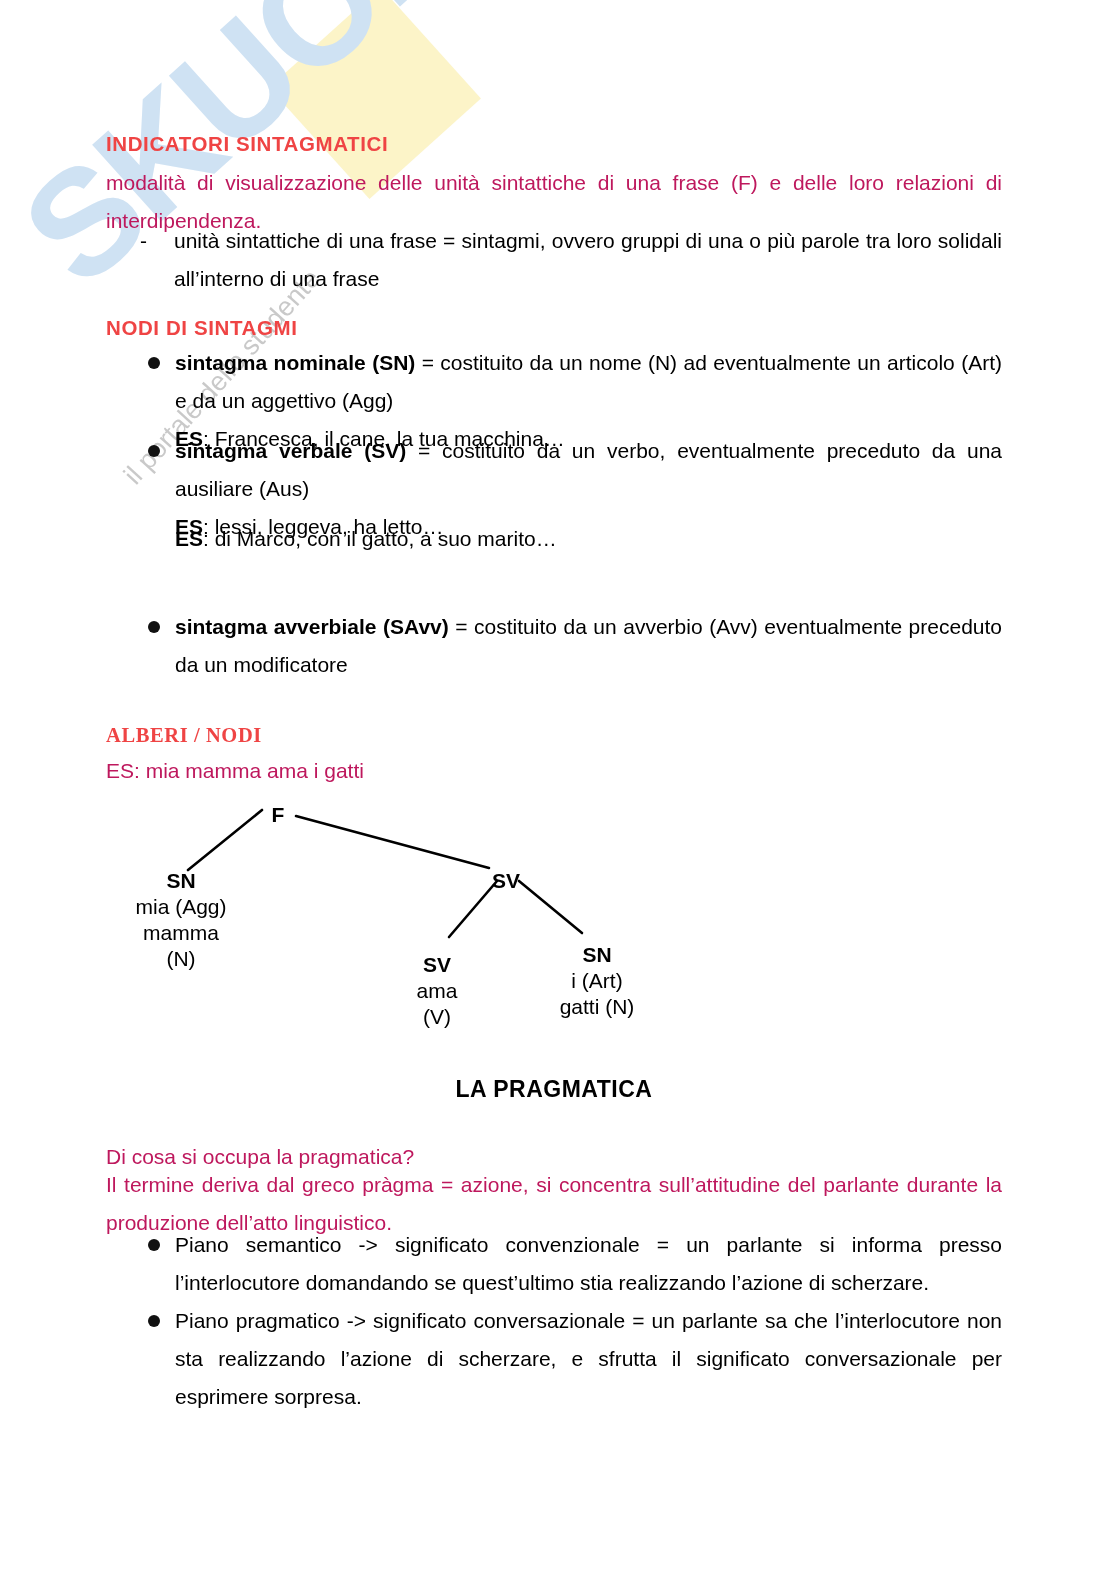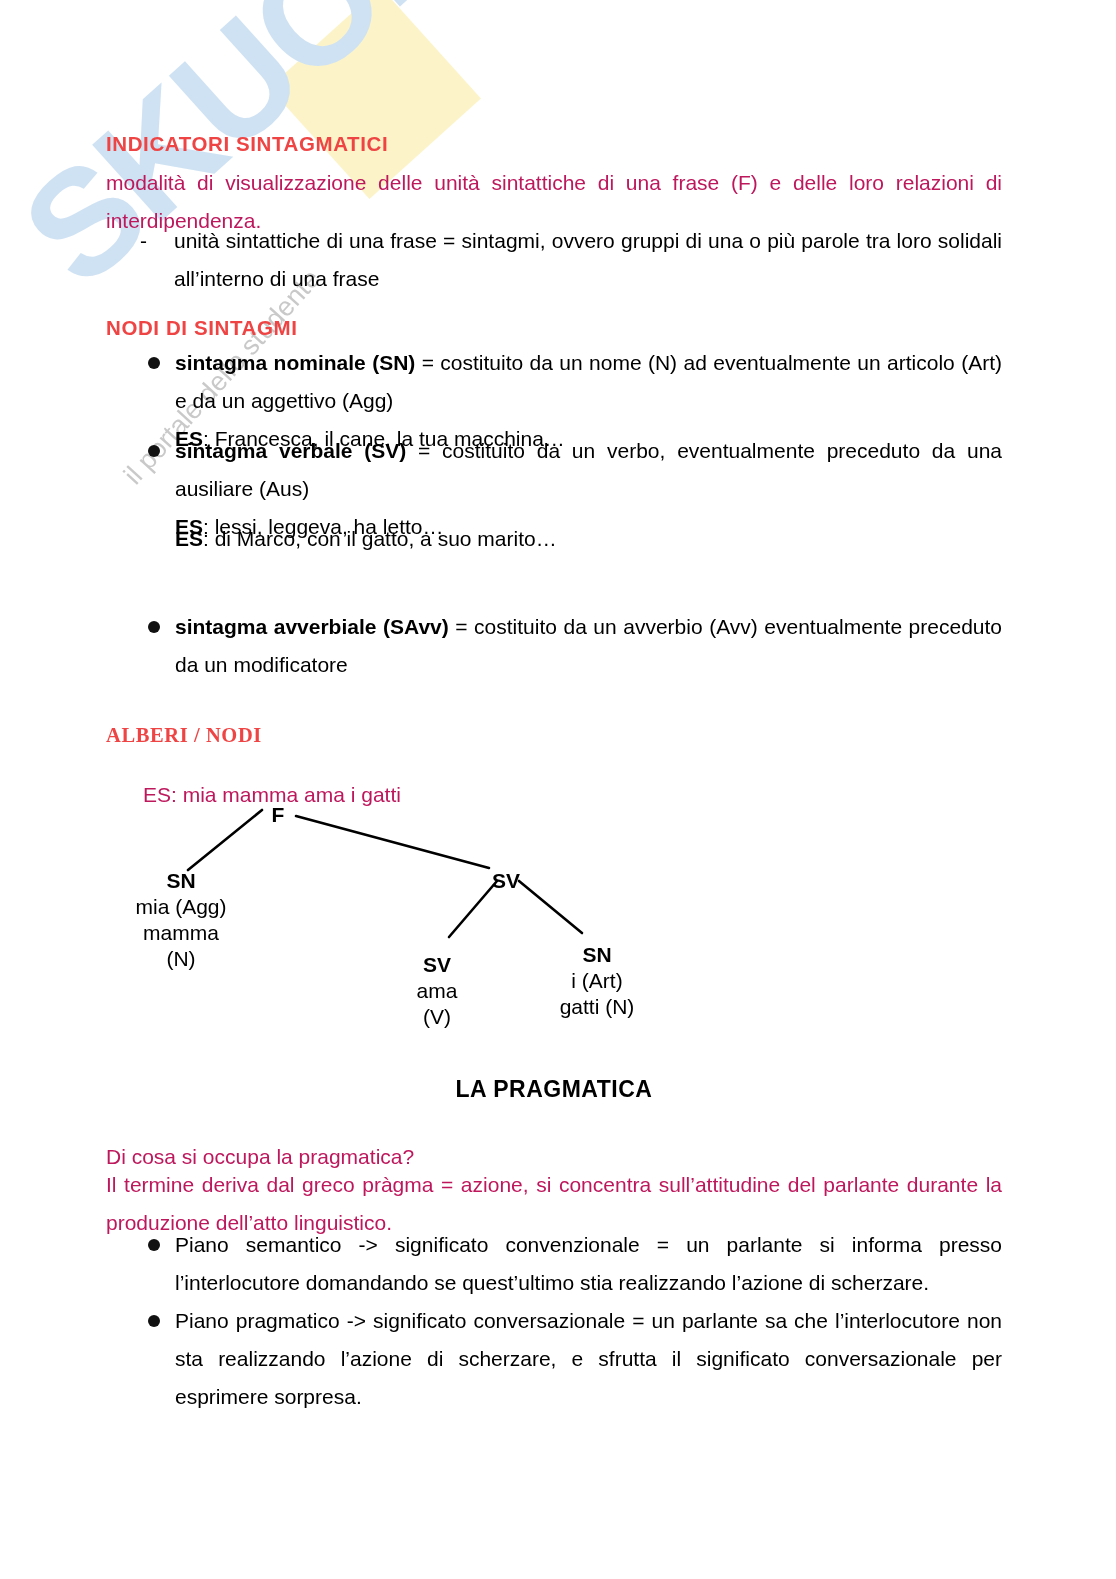--- a/index.html
+++ b/index.html
@@ -218,21 +218,21 @@
     </div>
 
     <div class="blk" style="top:608px;">
       <div class="bul-item">
         <span class="bul-mark"></span>
         <b>sintagma avverbiale (SAvv)</b><span> = costituito da un avverbio (Avv) eventualmente preceduto da un modificatore</span>
       </div>
     </div>
 
     <div class="blk h-sec" style="top:724px;font-family:Liberation Serif, serif;">ALBERI / NODI</div>
-    <div class="blk para para-left" style="top:776px;margin-left:37px;">ES: mia mamma ama i gatti</div>
+    <div class="blk para para-left" style="top:752px;">ES: mia mamma ama i gatti</div>
 
     <div id="tree">
       <svg width="1116" height="270">
         <g id="edge-group" stroke="#000" stroke-width="2.6" stroke-linecap="round">
             <line x1="262" y1="30" x2="188" y2="90"></line>
             <line x1="296" y1="36" x2="489" y2="88"></line>
             <line x1="497" y1="101" x2="449" y2="157"></line>
             <line x1="519" y1="101" x2="582" y2="153"></line>
           </g>
       </svg>

